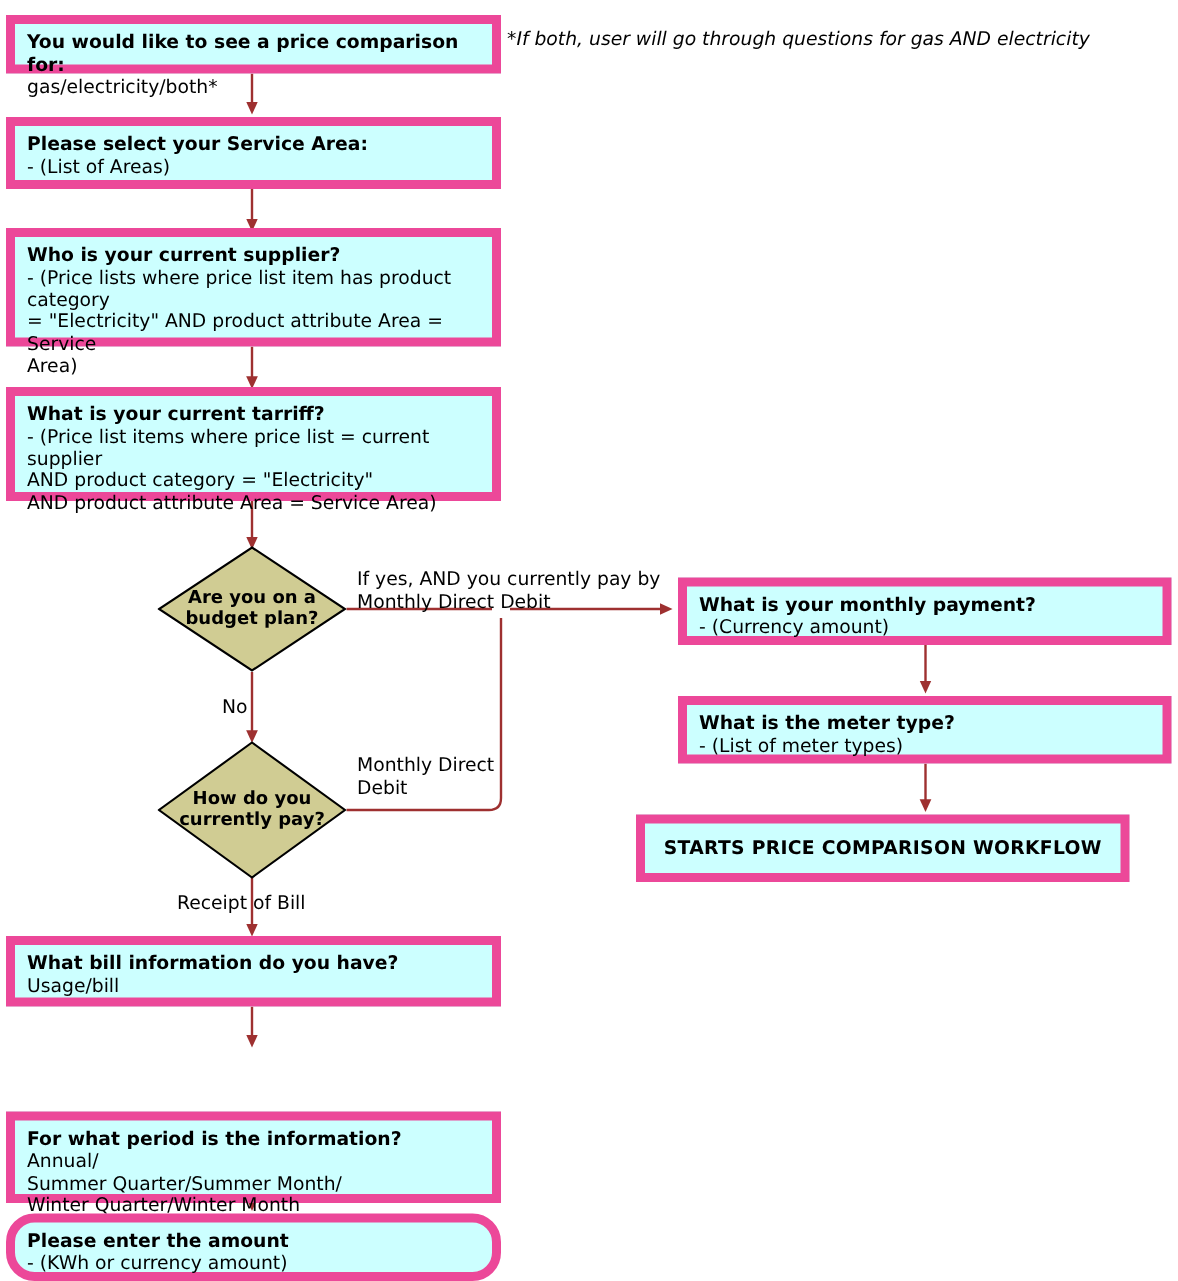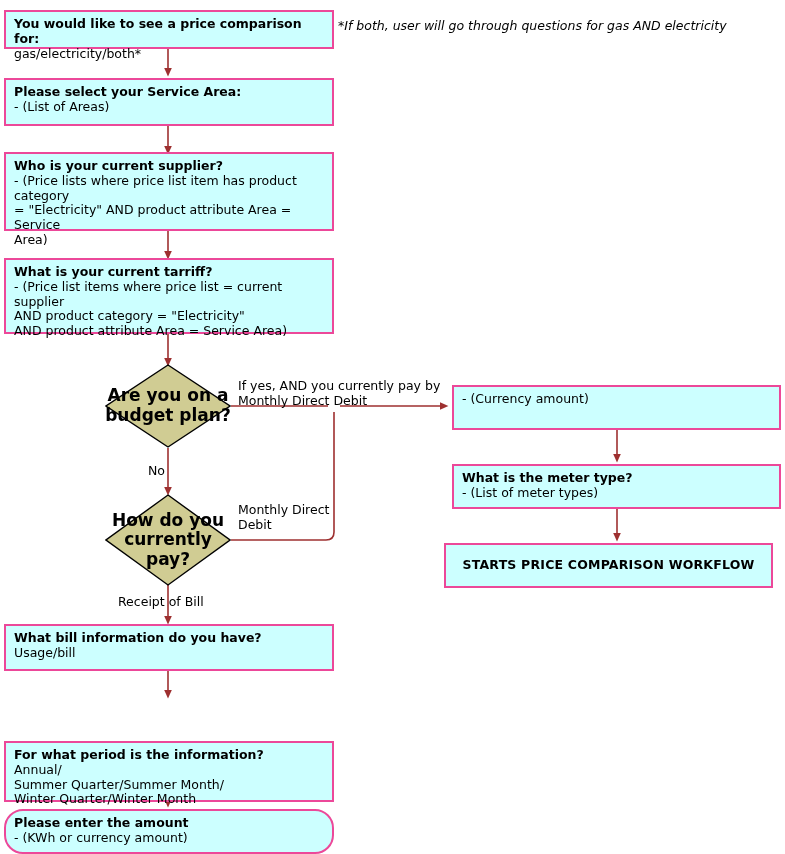--- a/index.html
+++ b/index.html
@@ -20,21 +20,21 @@
     position: absolute;
     left: 0;
     top: 0;
     width: 785px;
     height: 854px;
     pointer-events: none;
   }
   .node {
     position: absolute;
     box-sizing: border-box;
-    border: 2px solid #ec4899;
+    border: 6px solid #ec4899;
     background: #ccffff;
     padding: 5px 7px 5px 8px;
     line-height: 1.18;
   }
   .node .title {
     font-weight: bold;
     font-size: 12.5px;
     color: #000000;
     display: block;
     white-space: pre-wrap;
@@ -61,21 +61,21 @@
     position: absolute;
     display: flex;
     align-items: center;
     justify-content: center;
     text-align: center;
   }
   .diamond .dlabel {
     position: relative;
     z-index: 2;
     font-weight: bold;
-    font-size: 17px;
+    font-size: 12px;
     color: #000000;
     line-height: 1.15;
     white-space: pre-wrap;
   }
   .diamond svg {
     position: absolute;
     left: 0;
     top: 0;
   }
   .edge-label {
@@ -179,29 +179,30 @@
 Monthly Direct Debit</div>
 
   <div class="edge-label center" style="left:148px; top:464px; width:42px;">No</div>
 
   <div class="edge-label center" style="left:238px; top:503px; width:108px;">Monthly Direct
 Debit</div>
 
   <div class="edge-label center" style="left:118px; top:595px; width:104px;">Receipt of Bill</div>
 
   <div class="node" style="left:452px; top:385px; width:329px; height:45px;">
+    <span class="title">What is your monthly payment?</span>
     <span class="body">- (Currency amount)</span>
   </div>
 
   <div class="node" style="left:452px; top:464px; width:329px; height:45px;">
     <span class="title">What is the meter type?</span>
     <span class="body">- (List of meter types)</span>
   </div>
 
-  <div class="node terminal" style="left:444px; top:543px; width:329px; height:45px;">
+  <div class="node terminal" style="left:424px; top:543px; width:329px; height:45px;">
     <span class="title">STARTS PRICE COMPARISON WORKFLOW</span>
   </div>
 
   <div class="node" style="left:4px; top:624px; width:330px; height:47px;">
     <span class="title">What bill information do you have?</span>
     <span class="body">Usage/bill</span>
   </div>
 
   <div class="node" style="left:4px; top:700px; width:330px; height:61px;margin-top:41px;">
     <span class="title">For what period is the information?</span>

